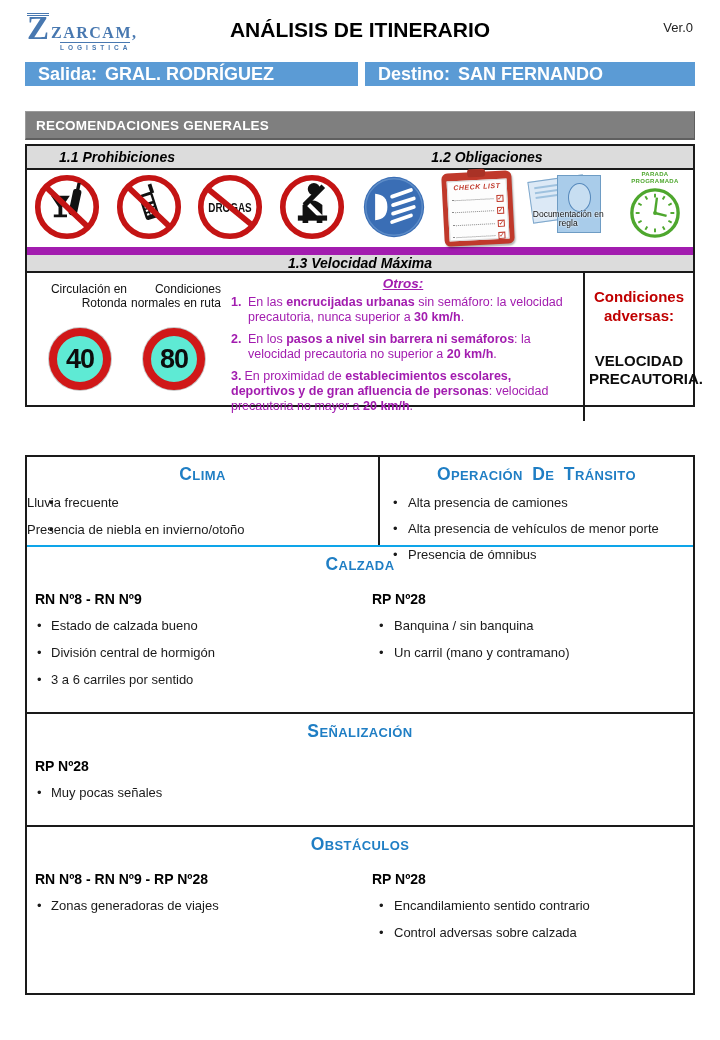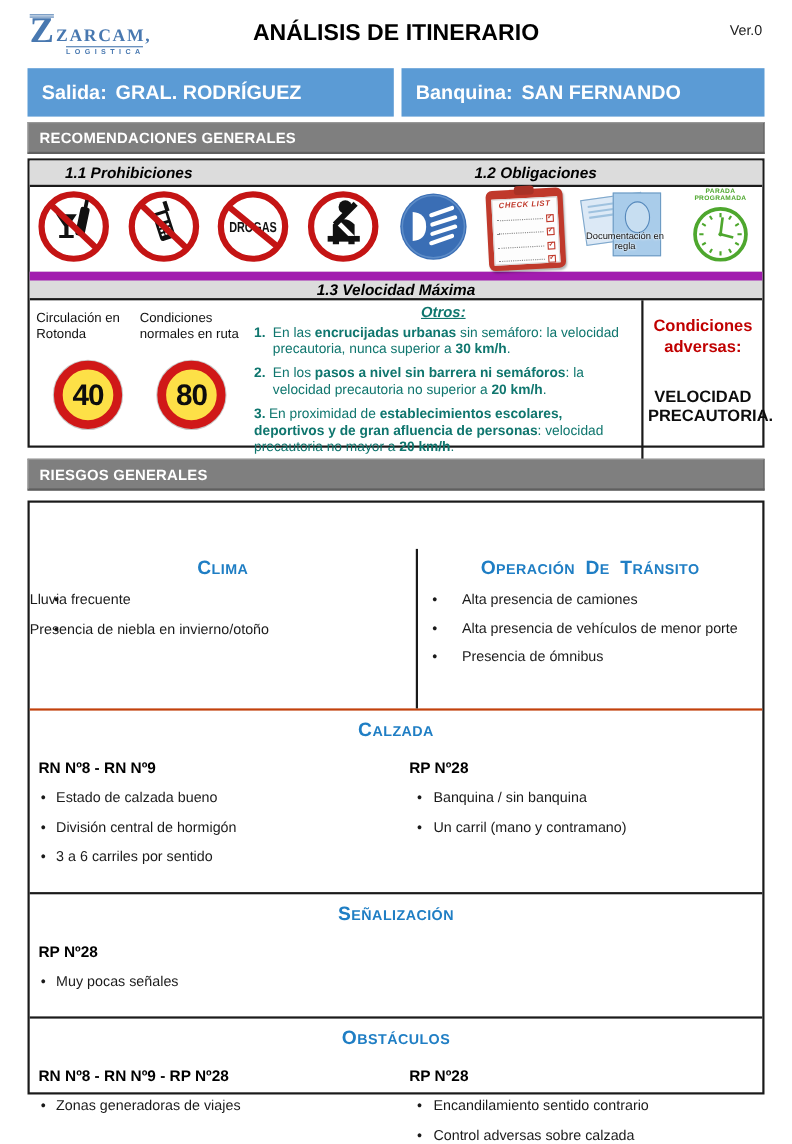--- a/index.html
+++ b/index.html
@@ -11,21 +11,21 @@
   .doc-header{position:absolute;top:6px;left:25px;right:25px;height:52px;}
   .logo{position:absolute;left:2px;top:7px;color:#4878B0;}
   .logo-row{display:flex;align-items:flex-end;font-family:"Liberation Serif",serif;font-weight:bold;}
   .logo-z{font-size:33px;line-height:.78;border-top:3px double #4878B0;}
   .logo-name{font-size:16px;letter-spacing:1.5px;margin-left:2px;}
   .logo-sub{font-size:6.5px;letter-spacing:4px;margin-left:33px;border-top:1px solid #4878B0;padding-top:1px;width:70px;text-align:center;font-weight:bold;}
   .doc-title{text-align:center;font-size:21px;font-weight:bold;padding-top:12px;color:#000;}
   .doc-version{position:absolute;right:2px;top:14px;font-size:13px;color:#222;}
 
   
-  .route-bar{position:absolute;top:62px;left:25px;right:25px;height:44px;display:flex;gap:7px;border-radius:18px;}
+  .route-bar{position:absolute;top:62px;left:25px;right:25px;height:24px;display:flex;gap:7px;border-radius:18px;}
   .route-cell{background:#5B9BD5;color:#fff;font-weight:bold;font-size:18px;display:flex;align-items:center;padding-left:13px;}
   .route-cell.salida{width:333px;}
   .route-cell.destino{flex:1;}
   .route-cell .lbl{margin-right:8px;}
 
   
   .gray-bar{position:absolute;left:25px;right:25px;height:29px;background:#7F7F7F;color:#fff;font-weight:bold;font-size:13.5px;display:flex;align-items:center;padding-left:10px;letter-spacing:.2px;border-top:1px solid #9a9a9a;border-left:1px solid #9a9a9a;border-bottom:2px solid #5f5f5f;border-right:1px solid #5f5f5f;}
   .bar-reco{top:111px;}
   .bar-riesgo{top:417px;}
 
@@ -63,54 +63,54 @@
   .doc-front{position:absolute;right:7px;top:2px;width:44px;height:58px;background:#A9CCEA;border:1px solid #6E9CC4;}
   .doc-oval{position:absolute;left:10px;top:7px;width:23px;height:29px;background:#C7DEF1;border:1px solid #5588BB;border-radius:50%;}
   .doc-label{position:absolute;left:0;top:37px;width:100%;text-align:center;font-size:8.5px;font-weight:normal;color:#111;line-height:1.15;text-shadow:0 0 2px #fff,0 0 3px #fff;}
 
   .icon-clock{width:62px;height:75px;text-align:center;}
   .clock-label{font-size:6px;font-weight:bold;color:#4EA72E;line-height:1.2;margin-bottom:1px;letter-spacing:.3px;}
 
   
   .vel-content{flex:1;display:flex;}
   .vel-signs{width:196px;display:flex;padding-top:7px;flex:none;}
-  .vel-col{width:94px;text-align:left;}
+  .vel-col{width:94px;text-align:right;}
   .vel-col.c1{margin-left:6px;}
   .vel-label{font-size:12px;line-height:1.2;min-height:46px;padding-top:2px;color:#111;}
-  .speed-sign{width:62px;height:62px;border-radius:50%;border:8px solid #D01818;background:#fde047;margin:2px auto 0;display:flex;align-items:center;justify-content:center;font-size:27px;font-weight:bold;color:#0d0d0d;letter-spacing:-1px;box-shadow:0 0 0 1px #c9c9c9;}
-  .vel-otros{flex:1;padding:3px 8px 0 8px;font-size:12.5px;line-height:1.2;color:#0f766e;}
+  .speed-sign{width:62px;height:62px;border-radius:50%;border:8px solid #D01818;background:#5eead4;margin:2px auto 0;display:flex;align-items:center;justify-content:center;font-size:27px;font-weight:bold;color:#0d0d0d;letter-spacing:-1px;box-shadow:0 0 0 1px #c9c9c9;}
+  .vel-otros{flex:1;padding:3px 8px 0 8px;font-size:12.5px;line-height:1.2;color:#a21caf;}
   .otros-title{text-align:center;font-weight:bold;font-style:italic;text-decoration:underline;font-size:13.5px;margin-bottom:3px;}
   .otros-item{margin-bottom:7px;}
   .otros-item.oflex{display:flex;}
   .onum{width:17px;flex:none;}
   .onum-inline{margin-right:3px;}
   .vel-adversas{width:110px;border-left:2px solid #1a1a1a;text-align:center;padding:15px 4px 0;flex:none;}
   .adv-title{color:#C00000;font-weight:bold;font-size:15px;line-height:1.25;}
   .adv-value{margin-top:26px;font-weight:bold;font-size:15px;color:#0d0d0d;line-height:1.25;}
 
   
   .risk-row{flex:none;}
-  .row-a{height:147px;display:flex;border-bottom:2px solid #c2410c;margin-top:42px;}
+  .row-a{height:90px;display:flex;border-bottom:2px solid #0ea5e9;}
   .risk-cell.left{width:53%;border-right:2px solid #1a1a1a;}
   .risk-cell.right{flex:1;}
   .row-b{height:167px;border-bottom:2px solid #1a1a1a;}
   .row-c{height:113px;border-bottom:2px solid #1a1a1a;}
   .row-d{flex:1;}
 
   .risk-header{text-align:center;padding-top:7px;color:#1F7EC4;font-weight:bold;}
   .hw{margin:0 2.5px;letter-spacing:.4px;}
   .hw .lead{font-size:17.5px;}
   .hw .rest{font-size:13px;}
 
   .bullets{margin-top:11px;}
   .bullet{position:relative;font-size:13px;color:#1a1a1a;margin-bottom:12px;line-height:1.15;}
   .bullet::before{content:"\2022";position:absolute;font-size:13px;color:#1a1a1a;}
   .bullets.b-clima .bullet{}
   .bullets.b-clima .bullet::before{left:22px;}
-  .bullets.b-right .bullet{padding-left:40px;margin-bottom:11px;}
+  .bullets.b-right .bullet{padding-left:28px;margin-bottom:11px;}
   .bullets.b-right .bullet::before{left:13px;}
   .bullets.b-std .bullet{padding-left:22px;margin-bottom:12px;}
   .bullets.b-std .bullet::before{left:8px;}
 
   .two-col{display:flex;padding:0 2px;}
   .two-col .col{width:50%;}
   .road{font-size:14px;font-weight:bold;color:#000;margin:16px 0 12px 6px;}
   .col.c2 .road{margin-left:12px;}
   .col.c2 .bullets.b-std .bullet{padding-left:34px;}
   .col.c2 .bullets.b-std .bullet::before{left:19px;}
@@ -131,21 +131,21 @@
     <div class="doc-title">ANÁLISIS DE ITINERARIO</div>
     <div class="doc-version">Ver.0</div>
   </div>
 
   <div class="route-bar">
     <div class="route-cell salida">
       <span class="lbl">Salida:</span>
       <span>GRAL. RODRÍGUEZ</span>
     </div>
     <div class="route-cell destino">
-      <span class="lbl">Banquina:</span>
+      <span class="lbl">Destino:</span>
       <span>SAN FERNANDO</span>
     </div>
   </div>
 
   <div class="gray-bar bar-reco">
     <span>RECOMENDACIONES GENERALES</span>
   </div>
 
   <div class="box box1">
 
@@ -323,23 +323,20 @@
         </div>
       </div>
 
       <div class="vel-adversas">
         <div class="adv-title">Condiciones adversas:</div>
         <div class="adv-value">VELOCIDAD PRECAUTORIA.</div>
       </div>
     </div>
   </div>
 
-  <div class="gray-bar bar-riesgo">
-    <span>RIESGOS GENERALES</span>
-  </div>
 
   <div class="box box2">
 
     <div class="risk-row row-a">
       <div class="risk-cell left">
         <div class="risk-header">
           <span class="hw"><span class="lead">C</span><span class="rest">LIMA</span></span>
         </div>
         <div class="bullets b-clima">
           <div class="bullet"><span>Lluvia frecuente</span></div>

